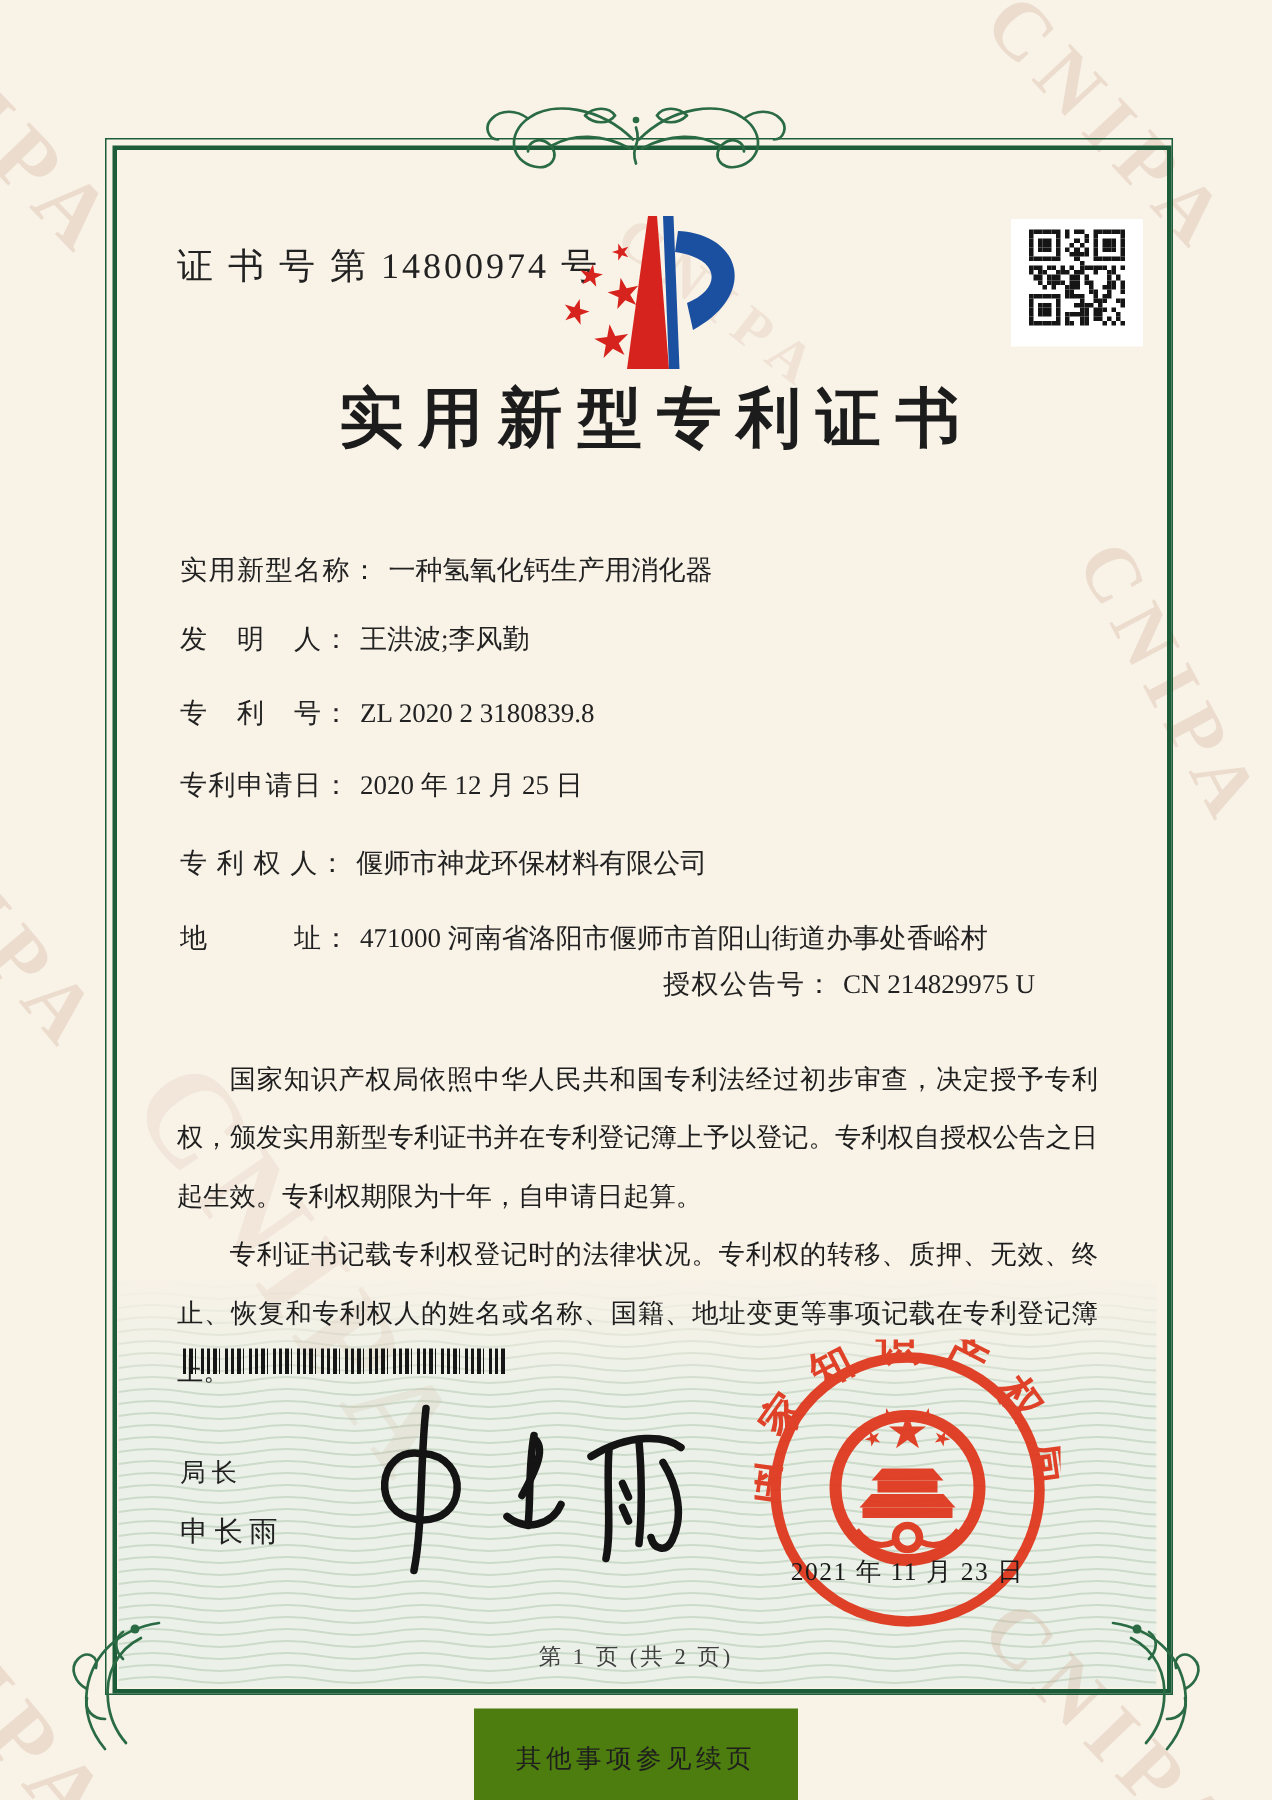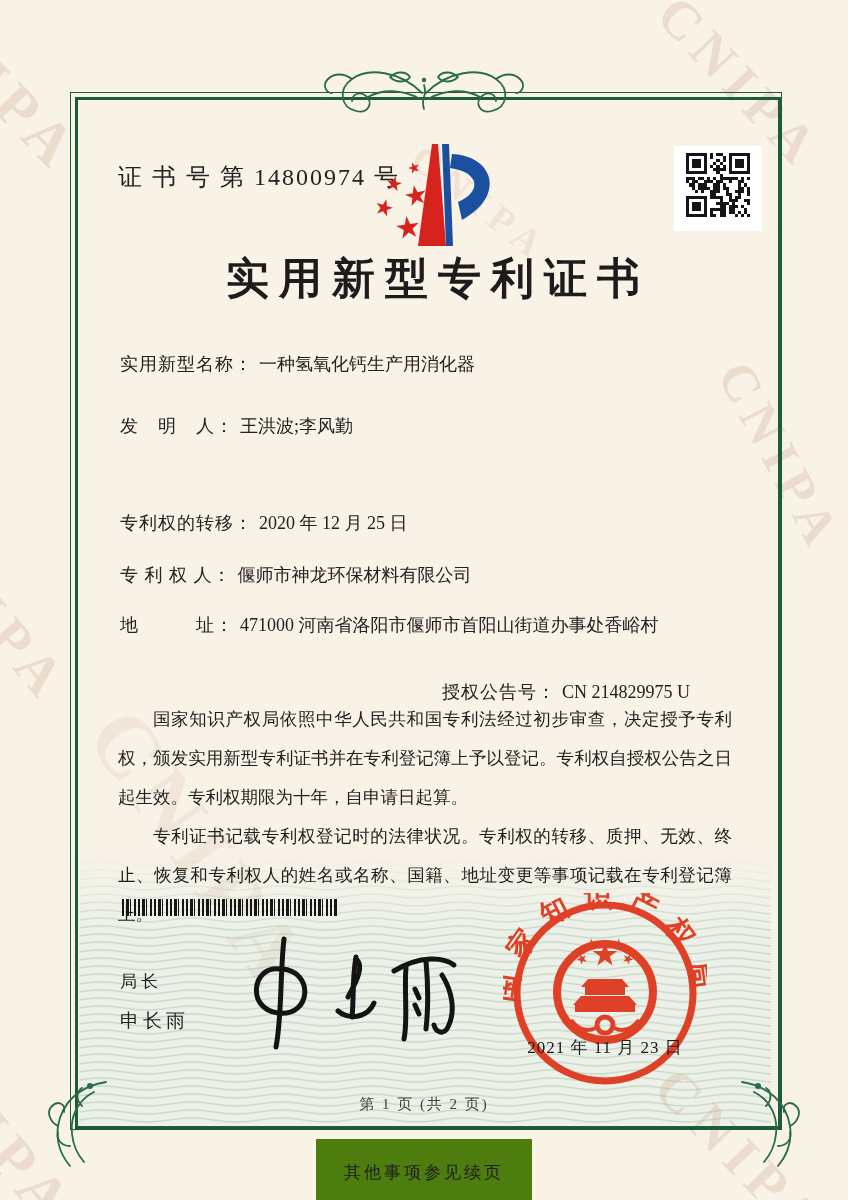--- a/index.html
+++ b/index.html
@@ -36,22 +36,22 @@
   .qr-box{position:absolute;left:674px;top:146px;width:88px;height:85px;background:#ffffff;z-index:4;}
   .qr{display:grid;grid-template-columns:repeat(21,1fr);width:64px;height:64px;margin:7px auto 0;}
   .qm{background:transparent;}
   .qm.on{background:#151515;}
   .logo{position:absolute;left:342px;top:138px;z-index:4;}
   .title{position:absolute;left:0;right:0;top:250px;text-align:center;font-size:43px;
       font-weight:bold;letter-spacing:10px;z-index:4;color:#1c1c1c;padding-left:28px;}
   .row{position:absolute;left:120px;font-size:18px;z-index:4;white-space:nowrap;}
   .row .lbl{letter-spacing:1px;}
   .row .val{margin-left:6px;}
-  .r1{top:352px;} .r2{top:414px;} .r3{top:463px;} .r4{top:511px;}
-  .r5{top:563px;} .r6{top:613px;} .r7{top:660px;} .r7b{top:680px;left:442px;}
+  .r1{top:368px;} .r2{top:414px;} .r3{top:463px;} .r4{top:511px;}
+  .r5{top:563px;} .r6{top:613px;} .r7{top:660px;} .r7b{top:644px;left:442px;}
   .paras{position:absolute;left:118px;top:700px;width:614px;z-index:4;}
   .paras p{margin:0;text-indent:2em;text-align:justify;font-size:17.5px;line-height:39px;color:#1e1e1e;}
   .barcode{position:absolute;left:122px;top:899px;width:216px;height:17px;z-index:4;
       background:repeating-linear-gradient(90deg,#161616 0 2px,transparent 2px 4px,#161616 4px 7px,
       transparent 7px 8px,#161616 8px 9px,transparent 9px 12px,#161616 12px 14px,transparent 14px 16px);}
   .director-title{position:absolute;left:120px;top:970px;font-size:17px;letter-spacing:4px;z-index:4;}
   .director-name{position:absolute;left:120px;top:1008px;font-size:19px;letter-spacing:4px;z-index:4;text-align:center;}
   .signature{position:absolute;left:228px;top:933px;z-index:5;}
   .seal{position:absolute;left:503px;top:893px;z-index:5;}
   .seal-date{position:absolute;left:503px;top:1036px;width:204px;text-align:center;
@@ -593,22 +593,25 @@
   </svg>
 
   <div class="title">实用新型专利证书</div>
 
   <div class="row r1">
     <span class="lbl">实用新型名称：</span><span class="val">一种氢氧化钙生产用消化器</span>
   </div>
   <div class="row r2">
     <span class="lbl">发　明　人：</span><span class="val">王洪波;李风勤</span>
   </div>
+  <div class="row r3">
+    <span class="lbl">专　利　号：</span><span class="val">ZL 2020 2 3180839.8</span>
+  </div>
   <div class="row r4">
-    <span class="lbl">专利权的转移：</span><span class="val">2020 年 12 月 25 日</span>
+    <span class="lbl">专利申请日：</span><span class="val">2020 年 12 月 25 日</span>
   </div>
   <div class="row r5">
     <span class="lbl">专 利 权 人：</span><span class="val">偃师市神龙环保材料有限公司</span>
   </div>
   <div class="row r6">
     <span class="lbl">地　　　址：</span><span class="val">471000 河南省洛阳市偃师市首阳山街道办事处香峪村</span>
   </div>
   <div class="row r7b">
     <span class="lbl">授权公告号：</span><span class="val">CN 214829975 U</span>
   </div>

